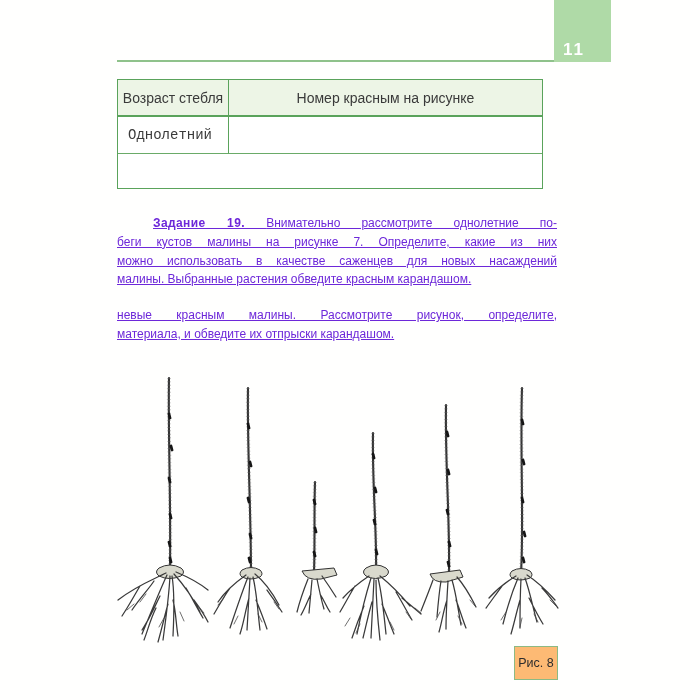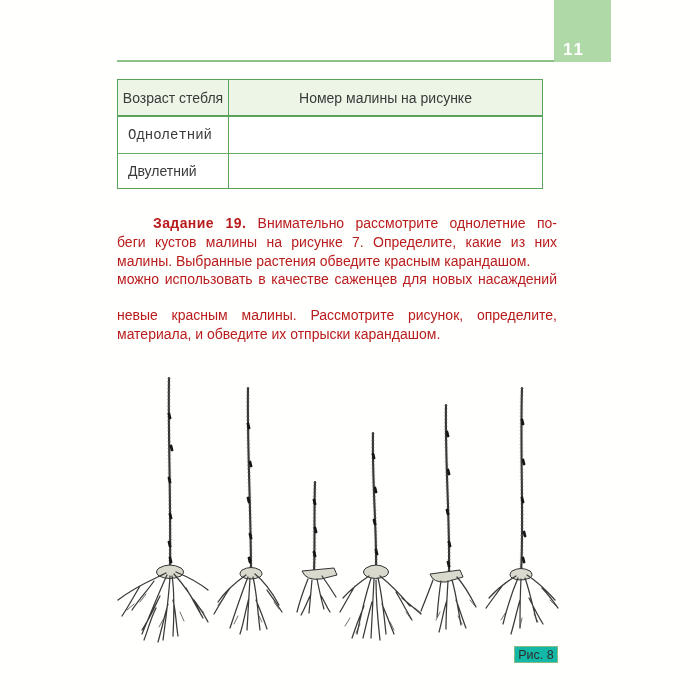--- a/index.html
+++ b/index.html
@@ -30,32 +30,32 @@
     box-sizing:border-box;display:flex;align-items:center;font-size:14px;color:#3a3a3a;
   }
   .wtable .hdr{
     background:#edf5e6;justify-content:center;text-align:left;
     border-bottom:2px solid #5aa35b;
   }
   .wtable .c1{border-right:1.4px solid #5aa35b;}
   .wtable .body-label{padding-left:10px;}
   .wtable .r1{border-bottom:1px solid #6aab68;font-family:Liberation Mono, monospace;}
   
-  .task{position:absolute;left:117px;width:440px;font-size:14px;color:#b91c1c;}
+  .task{position:absolute;left:117px;width:440px;font-size:12px;color:#6d28d9;text-decoration:underline;}
   .task .tline{height:18.8px;line-height:18.8px;text-align:justify;text-align-last:justify;white-space:nowrap;}
   .task .tline.first{text-indent:36px;}
   .task .tline.last{text-align-last:left;}
   .task .b{font-weight:bold;letter-spacing:0.4px;}
   #task-19{top:214px;}
   #task-20{top:306px;}
   
   .figure{position:absolute;left:110px;top:372px;width:460px;height:292px;}
   .fig-caption{
-    position:absolute;left:514px;top:646px;width:44px;height:17px;
-    background:#14b8a6;border:1px solid #8cba84;box-sizing:border-box;
+    position:absolute;left:514px;top:646px;width:44px;height:34px;
+    background:#fdba74;border:1px solid #8cba84;box-sizing:border-box;
     display:flex;align-items:center;justify-content:center;
     font-size:12.5px;color:#2d2d2d;
   }
   svg .stem{stroke:#333;stroke-width:2.1;fill:none;stroke-linecap:round;}
   svg .stemtex{stroke:#6d6d6d;stroke-width:3.9;fill:none;stroke-dasharray:0.8 2.7;opacity:.5;}
   svg .buds{stroke:#161616;stroke-width:2.8;fill:none;stroke-linecap:round;}
   svg .roots{stroke:#3a3a3a;stroke-width:1.25;fill:none;stroke-linecap:round;}
   svg .rootlets{stroke:#4a4a4a;stroke-width:0.8;fill:none;stroke-linecap:round;}
   svg .crown{fill:#d9d9cd;stroke:#333;stroke-width:1;}
 </style>
@@ -65,32 +65,31 @@
 <div class="page">
 
   <div class="page-tab">
     <div class="num">11</div>
   </div>
 
   <div class="header-rule"></div>
 
   <div class="wtable">
     <div class="cell hdr c1">Возраст стебля</div>
-    <div class="cell hdr">Номер малины на рисунке</div>
+    <div class="cell hdr">Номер красным на рисунке</div>
     <div class="cell c1 r1 body-label">Однолетний</div>
     <div class="cell r1"></div>
-    <div class="cell c1 body-label">Двулетний</div>
     <div class="cell"></div>
   </div>
 
   <div class="task" id="task-19">
     <div class="tline first"><span class="b">Задание 19.</span> <span>Внимательно рассмотрите однолетние по-</span></div>
     <div class="tline">беги кустов малины на рисунке 7. Определите, какие из них</div>
+    <div class="tline">можно использовать в качестве саженцев для новых насаждений</div>
     <div class="tline last">малины. Выбранные растения обведите красным карандашом.</div>
-    <div class="tline">можно использовать в качестве саженцев для новых насаждений</div>
   </div>
 
   <div class="task" id="task-20">
     <div class="tline">невые красным малины. Рассмотрите рисунок, определите,</div>
     <div class="tline last">материала, и обведите их отпрыски карандашом.</div>
   </div>
 
   <div class="figure">
     <svg width="460" height="292" viewBox="0 0 460 292">
 

